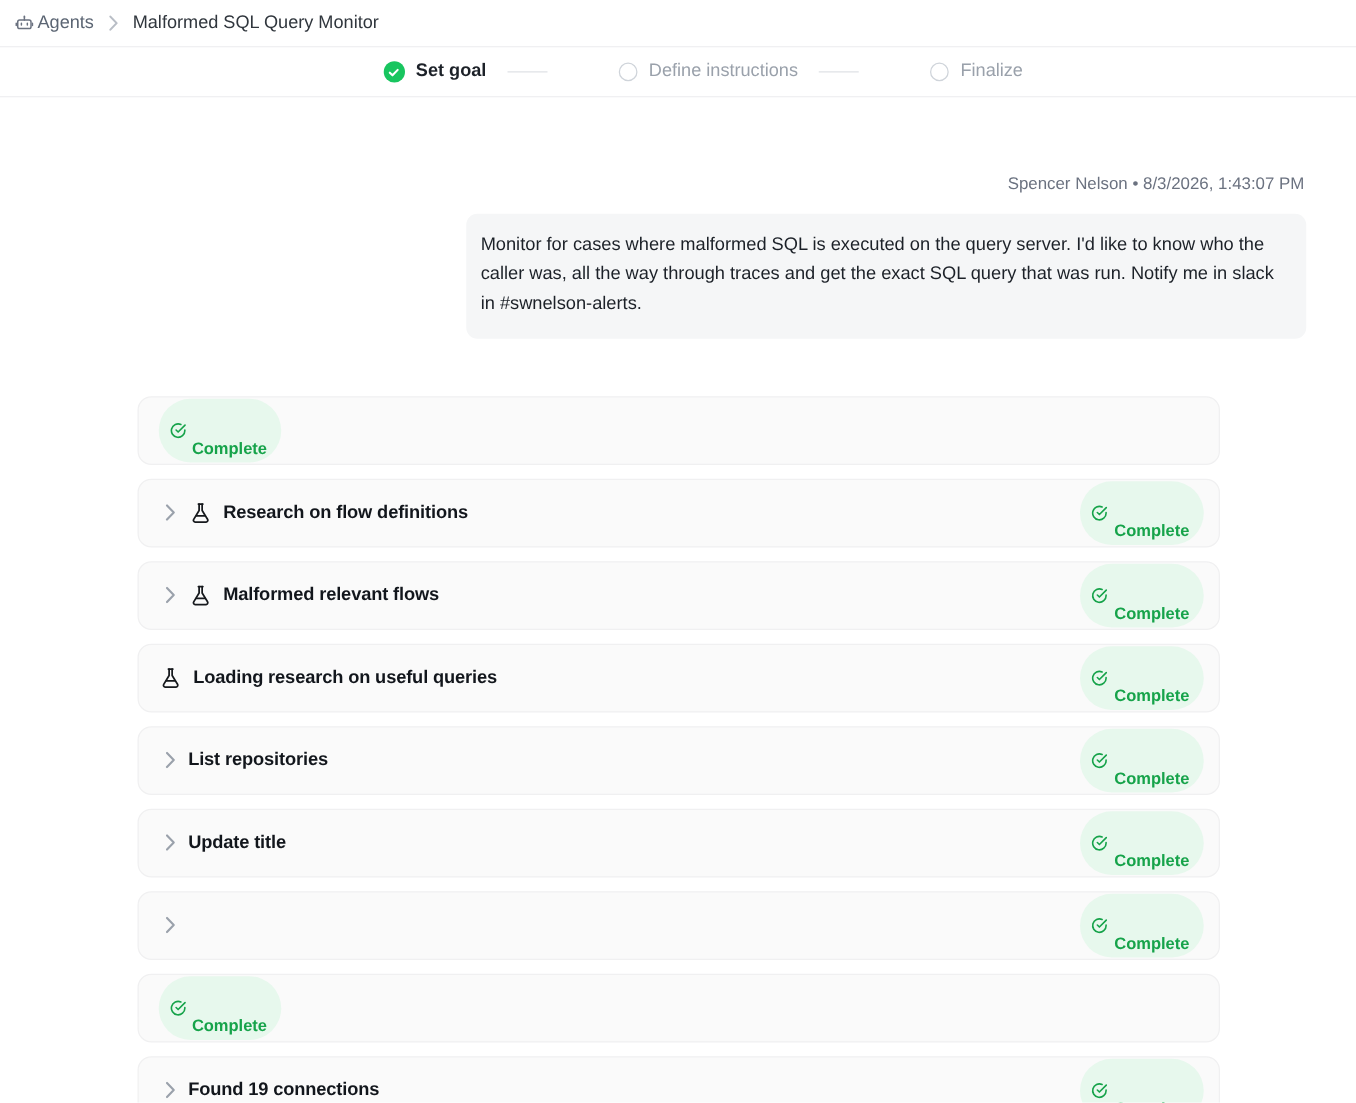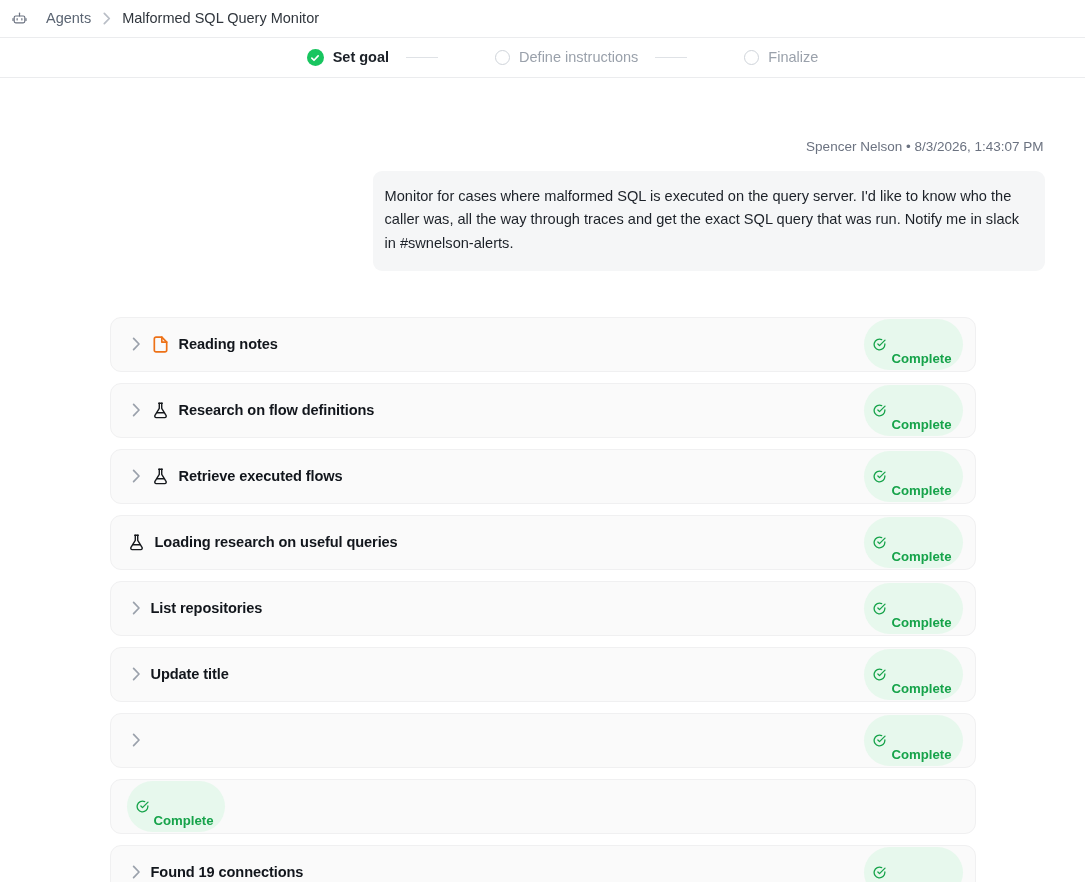--- a/index.html
+++ b/index.html
@@ -18,21 +18,21 @@
     height: 38px;
     display: flex;
     align-items: center;
     padding: 0 0 0 12px;
     border-bottom: 1px solid #ebecee;
     background: #ffffff;
   }
   .bc-item {
     display: flex;
     align-items: center;
-    gap: 19px;
+    gap: 3px;
     font-size: 14.5px;
     color: #5b6573;
     line-height: 1;
   }
   .bc-item.current { color: #30363d; }
   .bc-sep {
     margin: 0 11px 0 12px;
     color: #b9bec6;
     font-size: 13px;
     line-height: 1;
@@ -237,34 +237,20 @@
 
 <div class="content">
 
   <div class="msg-block">
     <div class="msg-meta">Spencer Nelson • 8/3/2026, 1:43:07 PM</div>
     <div class="msg-bubble">Monitor for cases where malformed SQL is executed on the query server. I'd like to know who the caller was, all the way through traces and get the exact SQL query that was run. Notify me in slack in #swnelson-alerts.</div>
   </div>
 
   <div class="task-list">
       <div class="task-row">
-        <div class="task-left">
-          <span class="chevron">
-            <svg width="9" height="14" viewBox="0 0 9 14" fill="none" stroke="#9aa1ab" stroke-width="1.7" stroke-linecap="round" stroke-linejoin="round">
-              <path d="M1.6 1.4L7 7L1.6 12.6"></path>
-            </svg>
-          </span>
-          <span class="row-icon">
-            <svg width="15" height="17" viewBox="0 0 16 18" fill="none" stroke="#ed7117" stroke-width="1.8" stroke-linecap="round" stroke-linejoin="round">
-              <path d="M9.4 1.2H3.2A1.8 1.8 0 0 0 1.4 3v12A1.8 1.8 0 0 0 3.2 16.8h9.6A1.8 1.8 0 0 0 14.6 15V6.4z"></path>
-              <path d="M9.4 1.2v5.2h5.2"></path>
-            </svg>
-          </span>
-          <span class="task-label">Reading notes</span>
-        </div>
         <span class="badge">
           <span style="display:flex;">
             <svg width="13" height="13" viewBox="0 0 16 16" fill="none" stroke="#16a34a" stroke-width="1.6" stroke-linecap="round" stroke-linejoin="round">
               <path d="M14.6 7.35V8a6.6 6.6 0 1 1-3.9-6.03"></path>
               <path d="M14.8 2.6L8 9.4 6 7.4"></path>
             </svg>
           </span>
           <span class="badge-text">Complete</span>
         </span>
       </div>
@@ -301,21 +287,21 @@
               <path d="M1.6 1.4L7 7L1.6 12.6"></path>
             </svg>
           </span>
           <span class="row-icon">
             <svg width="15" height="17" viewBox="0 0 16 18" fill="none" stroke="#16191d" stroke-width="1.5" stroke-linecap="round" stroke-linejoin="round">
               <path d="M6.1 1.3h3.8"></path>
               <path d="M6.7 1.3v5.4L2.1 14.3a1.5 1.5 0 0 0 1.3 2.3h9.2a1.5 1.5 0 0 0 1.3-2.3L9.3 6.7V1.3"></path>
               <path d="M4.4 11.4h7.2"></path>
             </svg>
           </span>
-          <span class="task-label">Retrieve executed flows</span>
+          <span class="task-label">Malformed relevant flows</span>
         </div>
         <span class="badge">
           <span style="display:flex;">
             <svg width="13" height="13" viewBox="0 0 16 16" fill="none" stroke="#16a34a" stroke-width="1.6" stroke-linecap="round" stroke-linejoin="round">
               <path d="M14.6 7.35V8a6.6 6.6 0 1 1-3.9-6.03"></path>
               <path d="M14.8 2.6L8 9.4 6 7.4"></path>
             </svg>
           </span>
           <span class="badge-text">Complete</span>
         </span>

